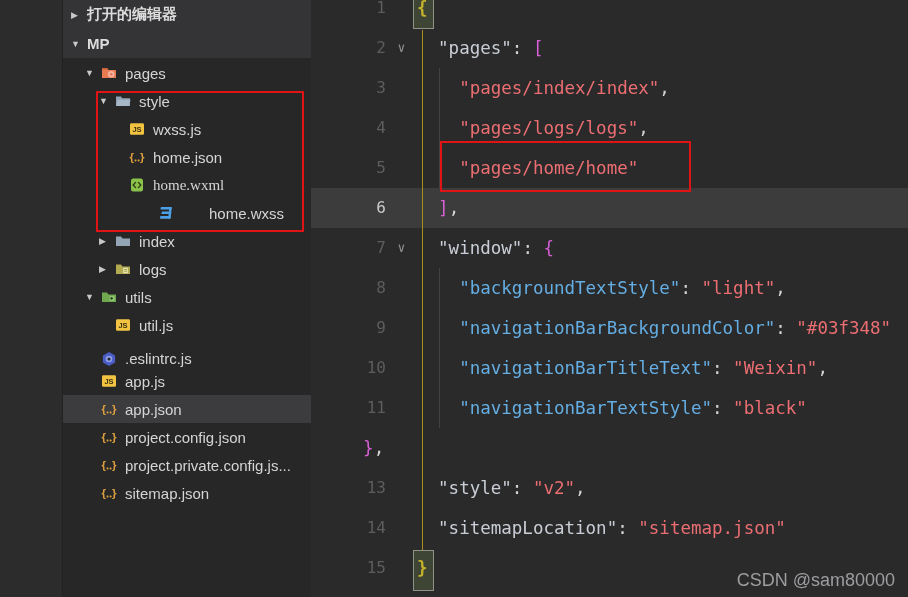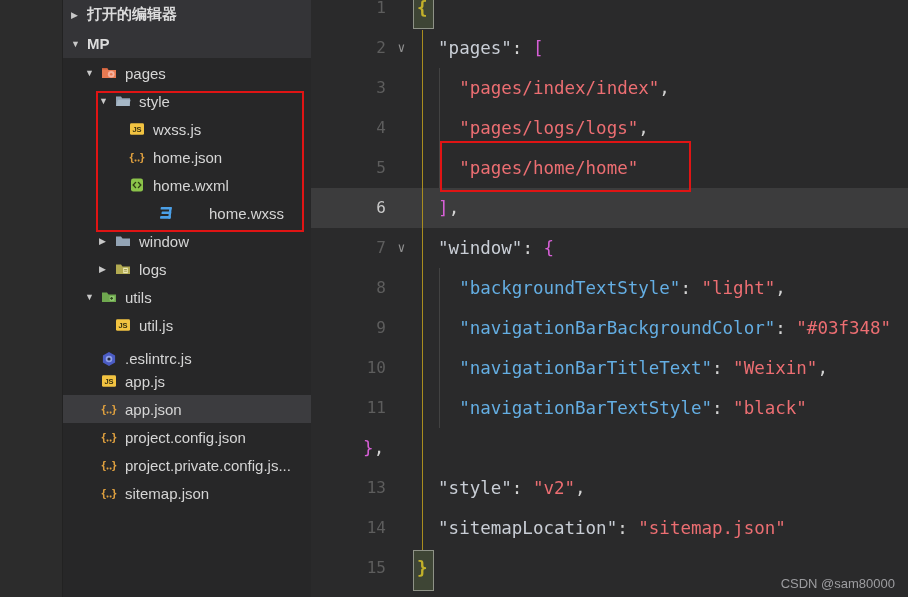--- a/index.html
+++ b/index.html
@@ -40,21 +40,21 @@
   .guide{position:absolute;width:1px;}
   .guide.gold{background:var(--guide-gold);left:111px;top:30px;height:520px;}
   .guide.gray{background:var(--guide-gray);left:128px;}
   .guide.gray.a{top:68px;height:120px;} .guide.gray.b{top:268px;height:160px;}
   .matchbox{position:absolute;left:102px;width:21px;border:1px solid #8e9287;background:rgba(101,121,72,.35);box-sizing:border-box;}
   .matchbox.top{top:-4px;height:33px;border-top:none;}
   .matchbox.bottom{top:550px;height:41px;}
   .annot{position:absolute;border:2px solid var(--red);box-sizing:border-box;pointer-events:none;}
   .annot.sidebar-box{left:33px;top:91px;width:208px;height:141px;}
   .annot.editor-box{left:129px;top:141px;width:251px;height:51px;}
-  .watermark{position:absolute;right:13px;bottom:6px;color:var(--watermark);font-size:13px;
+  .watermark{position:absolute;right:13px;bottom:6px;color:var(--watermark);font-size:18px;
              font-family:"Liberation Sans","DejaVu Sans",sans-serif;}
 </style>
 </head>
 <body>
 
 <div class="app">
   <div class="activity"></div>
 
   <div class="sidebar">
     <div class="sideheaders">
@@ -102,21 +102,21 @@
         </div>
         <div class="trow" style="padding-left: 50px;">
           <span class="twisty"></span>
           <span class="ticon">
             <svg viewBox="0 0 16 16">
               <text x="8" y="12.2" font-size="11.5" font-weight="bold" text-anchor="middle" fill="#dd9f3f" font-family="sans-serif">{‥}</text>
             </svg>
           </span>
           <span class="tlabel">home.json</span>
         </div>
-        <div class="trow" style="padding-left: 50px;">
+        <div class="trow" style="padding-left: 50px; font-family: Liberation Serif, serif;">
           <span class="twisty"></span>
           <span class="ticon">
             <svg viewBox="0 0 16 16">
               <rect x="2" y="1.5" width="12" height="13" rx="2.2" fill="#8bc34a"></rect>
               <path d="M6.6 5.4 4.2 8l2.4 2.6M9.4 5.4 11.8 8l-2.4 2.6" stroke="#2f3c14" stroke-width="1.4" fill="none" stroke-linecap="round"></path>
             </svg>
           </span>
           <span class="tlabel">home.wxml</span>
         </div>
         <div class="trow" style="padding-left: 50px; gap: 28px;">
@@ -133,21 +133,21 @@
           </span>
           <span class="tlabel">home.wxss</span>
         </div>
         <div class="trow" style="padding-left: 36px;">
           <span class="twisty">▶</span>
           <span class="ticon">
             <svg viewBox="0 0 16 16">
               <path d="M1 3.5h5l1.5 2H15V13H1z" fill="#93a4b5"></path>
             </svg>
           </span>
-          <span class="tlabel">window</span>
+          <span class="tlabel">index</span>
         </div>
         <div class="trow" style="padding-left: 36px;">
           <span class="twisty">▶</span>
           <span class="ticon">
             <svg viewBox="0 0 16 16">
               <path d="M1 3.5h5l1.5 2H15V13H1z" fill="#b2aa51"></path>
               <rect x="8.2" y="6.8" width="4.6" height="5.4" fill="#ecE8b5"></rect>
               <rect x="9.1" y="8" width="2.8" height="0.9" fill="#9a9340"></rect>
               <rect x="9.1" y="9.7" width="2.8" height="0.9" fill="#9a9340"></rect>
             </svg>

